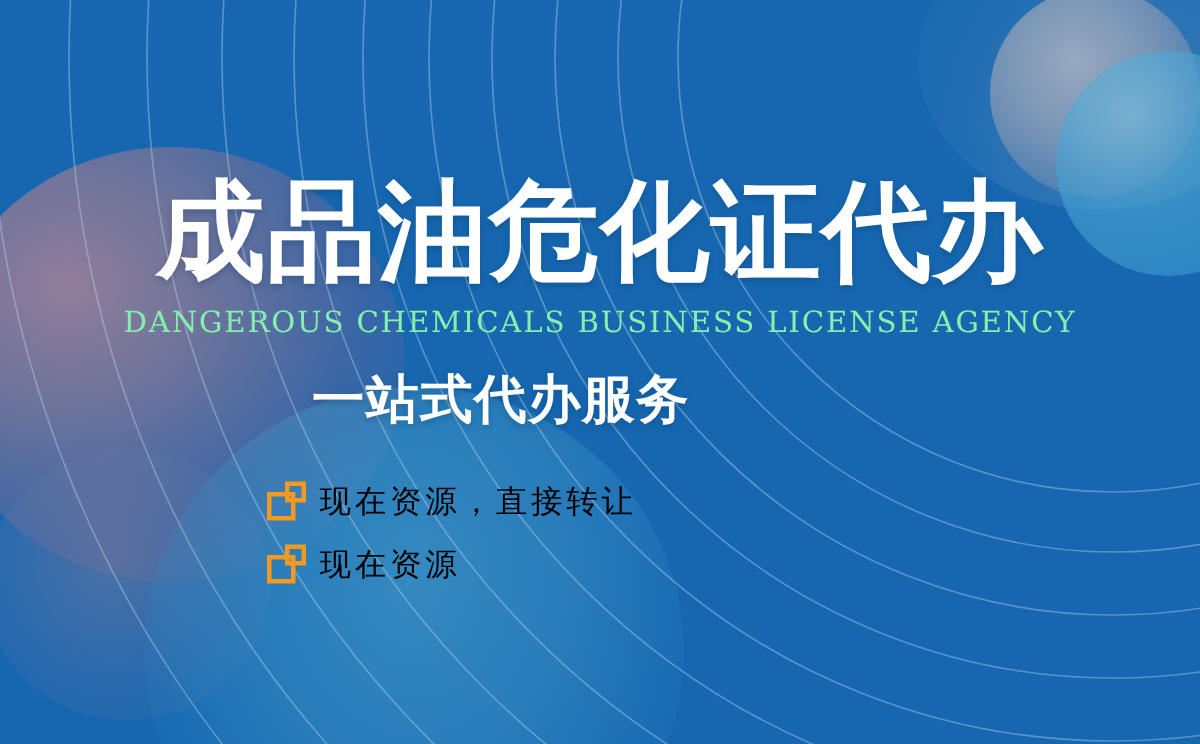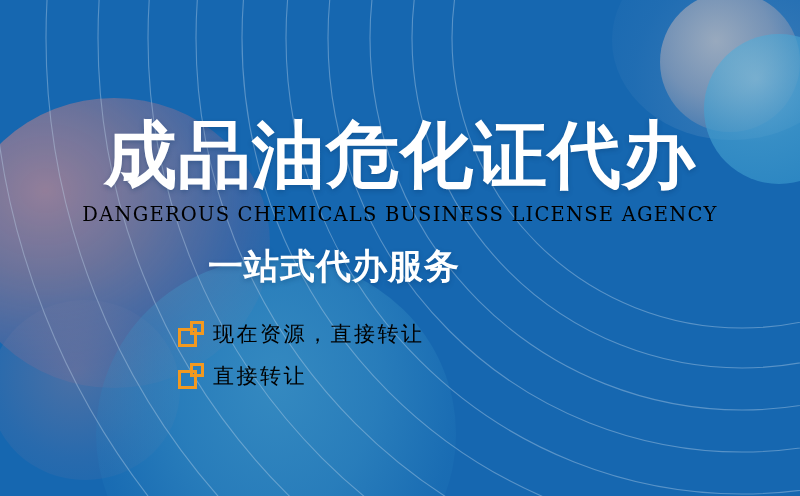--- a/index.html
+++ b/index.html
@@ -57,21 +57,21 @@
   #main-title{
     position:absolute;left:0;top:118px;width:800px;text-align:center;
     color:#ffffff;font-size:73px;font-weight:bold;line-height:1;
     letter-spacing:1px;
     font-family:"DejaVu Sans","Liberation Sans",sans-serif;
     text-shadow:0 2px 5px rgba(8,50,95,0.30);
     white-space:nowrap;
   }
   #eng-subtitle{
     position:absolute;left:0;top:203px;width:800px;text-align:center;
-    color:#000000;font-size:19.5px;font-weight:normal;
+    color:#86efac;font-size:19.5px;font-weight:normal;
     letter-spacing:1.2px;
     font-family:"DejaVu Serif","Liberation Serif",serif;
     white-space:nowrap;
   }
   #sub-title{
     position:absolute;left:0;top:243px;width:668px;text-align:center;
     color:#ffffff;font-size:35px;font-weight:bold;letter-spacing:1px;
     font-family:"DejaVu Sans","Liberation Sans",sans-serif;
     text-shadow:0 2px 5px rgba(8,50,95,0.30);
     white-space:nowrap;
@@ -140,18 +140,18 @@
         </span>
         <span class="feature-text">现在资源，直接转让</span>
       </div>
 
 
       <div class="feature-row">
         <span class="feature-icon">
           <span class="sq sq-big"></span>
             <span class="sq sq-small"></span>
         </span>
-        <span class="feature-text">直接转让</span>
+        <span class="feature-text">现在资源</span>
       </div>
 
     </div>
   </div>
 </div>
 
 </body></html>

